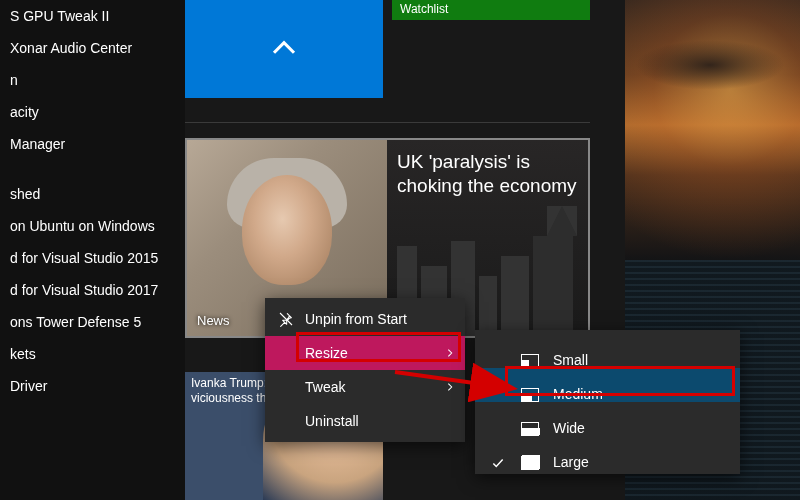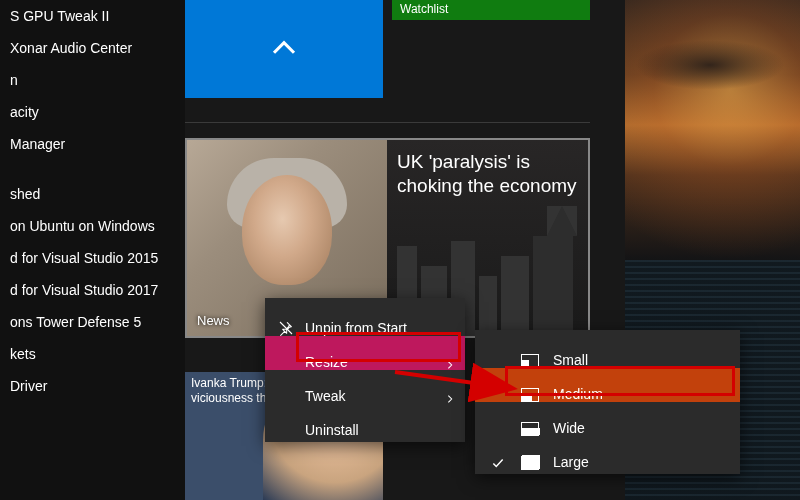--- a/index.html
+++ b/index.html
@@ -50,35 +50,35 @@
   .wallpaper { position: absolute; left: 625px; top: 0; width: 175px; height: 500px;
     background:
       radial-gradient(circle at 60% 18%, rgba(255,180,80,0.5) 0%, rgba(255,120,40,0.2) 18%, rgba(0,0,0,0) 40%),
       linear-gradient(180deg, #2d241e 0%, #5b3a20 15%, #a86a2e 25%, #4a2f1c 35%, #0a0f14 55%, #060a0e 100%);
   }
   .sea { position:absolute; top:260px; left:0; right:0; height:240px; background: repeating-linear-gradient(180deg, #1c2a33 0px, #1c2a33 2px, #111a20 2px, #111a20 6px); opacity:0.9; }
   .cloud { position:absolute; top:40px; left:10px; width:150px; height:50px; background: radial-gradient(ellipse at center, rgba(40,30,25,0.9) 0%, rgba(0,0,0,0) 70%); }
 
   
   .ctx1 { position: absolute; left: 265px; top: 298px; width: 200px; background: #2b2b2b; color: #fff; font-size: 14px; box-shadow: 0 4px 16px rgba(0,0,0,0.6); padding: 4px 0; z-index: 5; }
-  .ctx1 .mi { display: flex; align-items: flex-end; height: 34px; padding: 0 12px 0 12px; gap: 10px; position: relative; }
+  .ctx1 .mi { display: flex; align-items: center; height: 34px; padding: 0 12px 0 12px; gap: 10px; position: relative; }
   .ctx1 .mi .ic { width: 18px; display: inline-flex; justify-content: center; }
   .ctx1 .mi .arrow { position: absolute; right: 10px; }
   .ctx1 .mi.hl { background: #be185d; }
 
   
   .ctx2 { position: absolute; left: 475px; top: 330px; width: 265px; background: #2b2b2b; color: #fff; font-size: 14px; box-shadow: 0 4px 16px rgba(0,0,0,0.6); padding: 4px 0; z-index: 6; }
   .ctx2 .mi { display: flex; align-items: flex-end; height: 34px; padding: 0 14px; gap: 14px; position: relative; }
   .ctx2 .mi .chk { width: 18px; display:inline-flex; justify-content:center; }
   .ctx2 .mi .sz { width: 18px; height: 14px; border: 1.5px solid #fff; display:inline-block; position:relative; }
   .sz.small::after{content:"";position:absolute;left:0;bottom:0;width:7px;height:7px;background:#fff;}
   .sz.medium::after{content:"";position:absolute;left:0;bottom:0;width:10px;height:8px;background:#fff;}
   .sz.wide::after{content:"";position:absolute;left:0;bottom:0;width:18px;height:7px;background:#fff;}
   .sz.large::after{content:"";position:absolute;left:0;bottom:0;width:18px;height:14px;background:#fff;}
-  .ctx2 .mi.hover { background: #c2410c; }
+  .ctx2 .mi.hover { background: #0c4a6e; }
 
   
   .anno-box { position: absolute; border: 3px solid #d40000; z-index: 10; pointer-events: none; }
   .anno1 { left: 296px; top: 332px; width: 165px; height: 30px; }
   .anno2 { left: 505px; top: 366px; width: 230px; height: 30px; }
 
   
   .anno-arrow { position: absolute; z-index: 10; pointer-events: none; }
 
   svg { display:block; }

